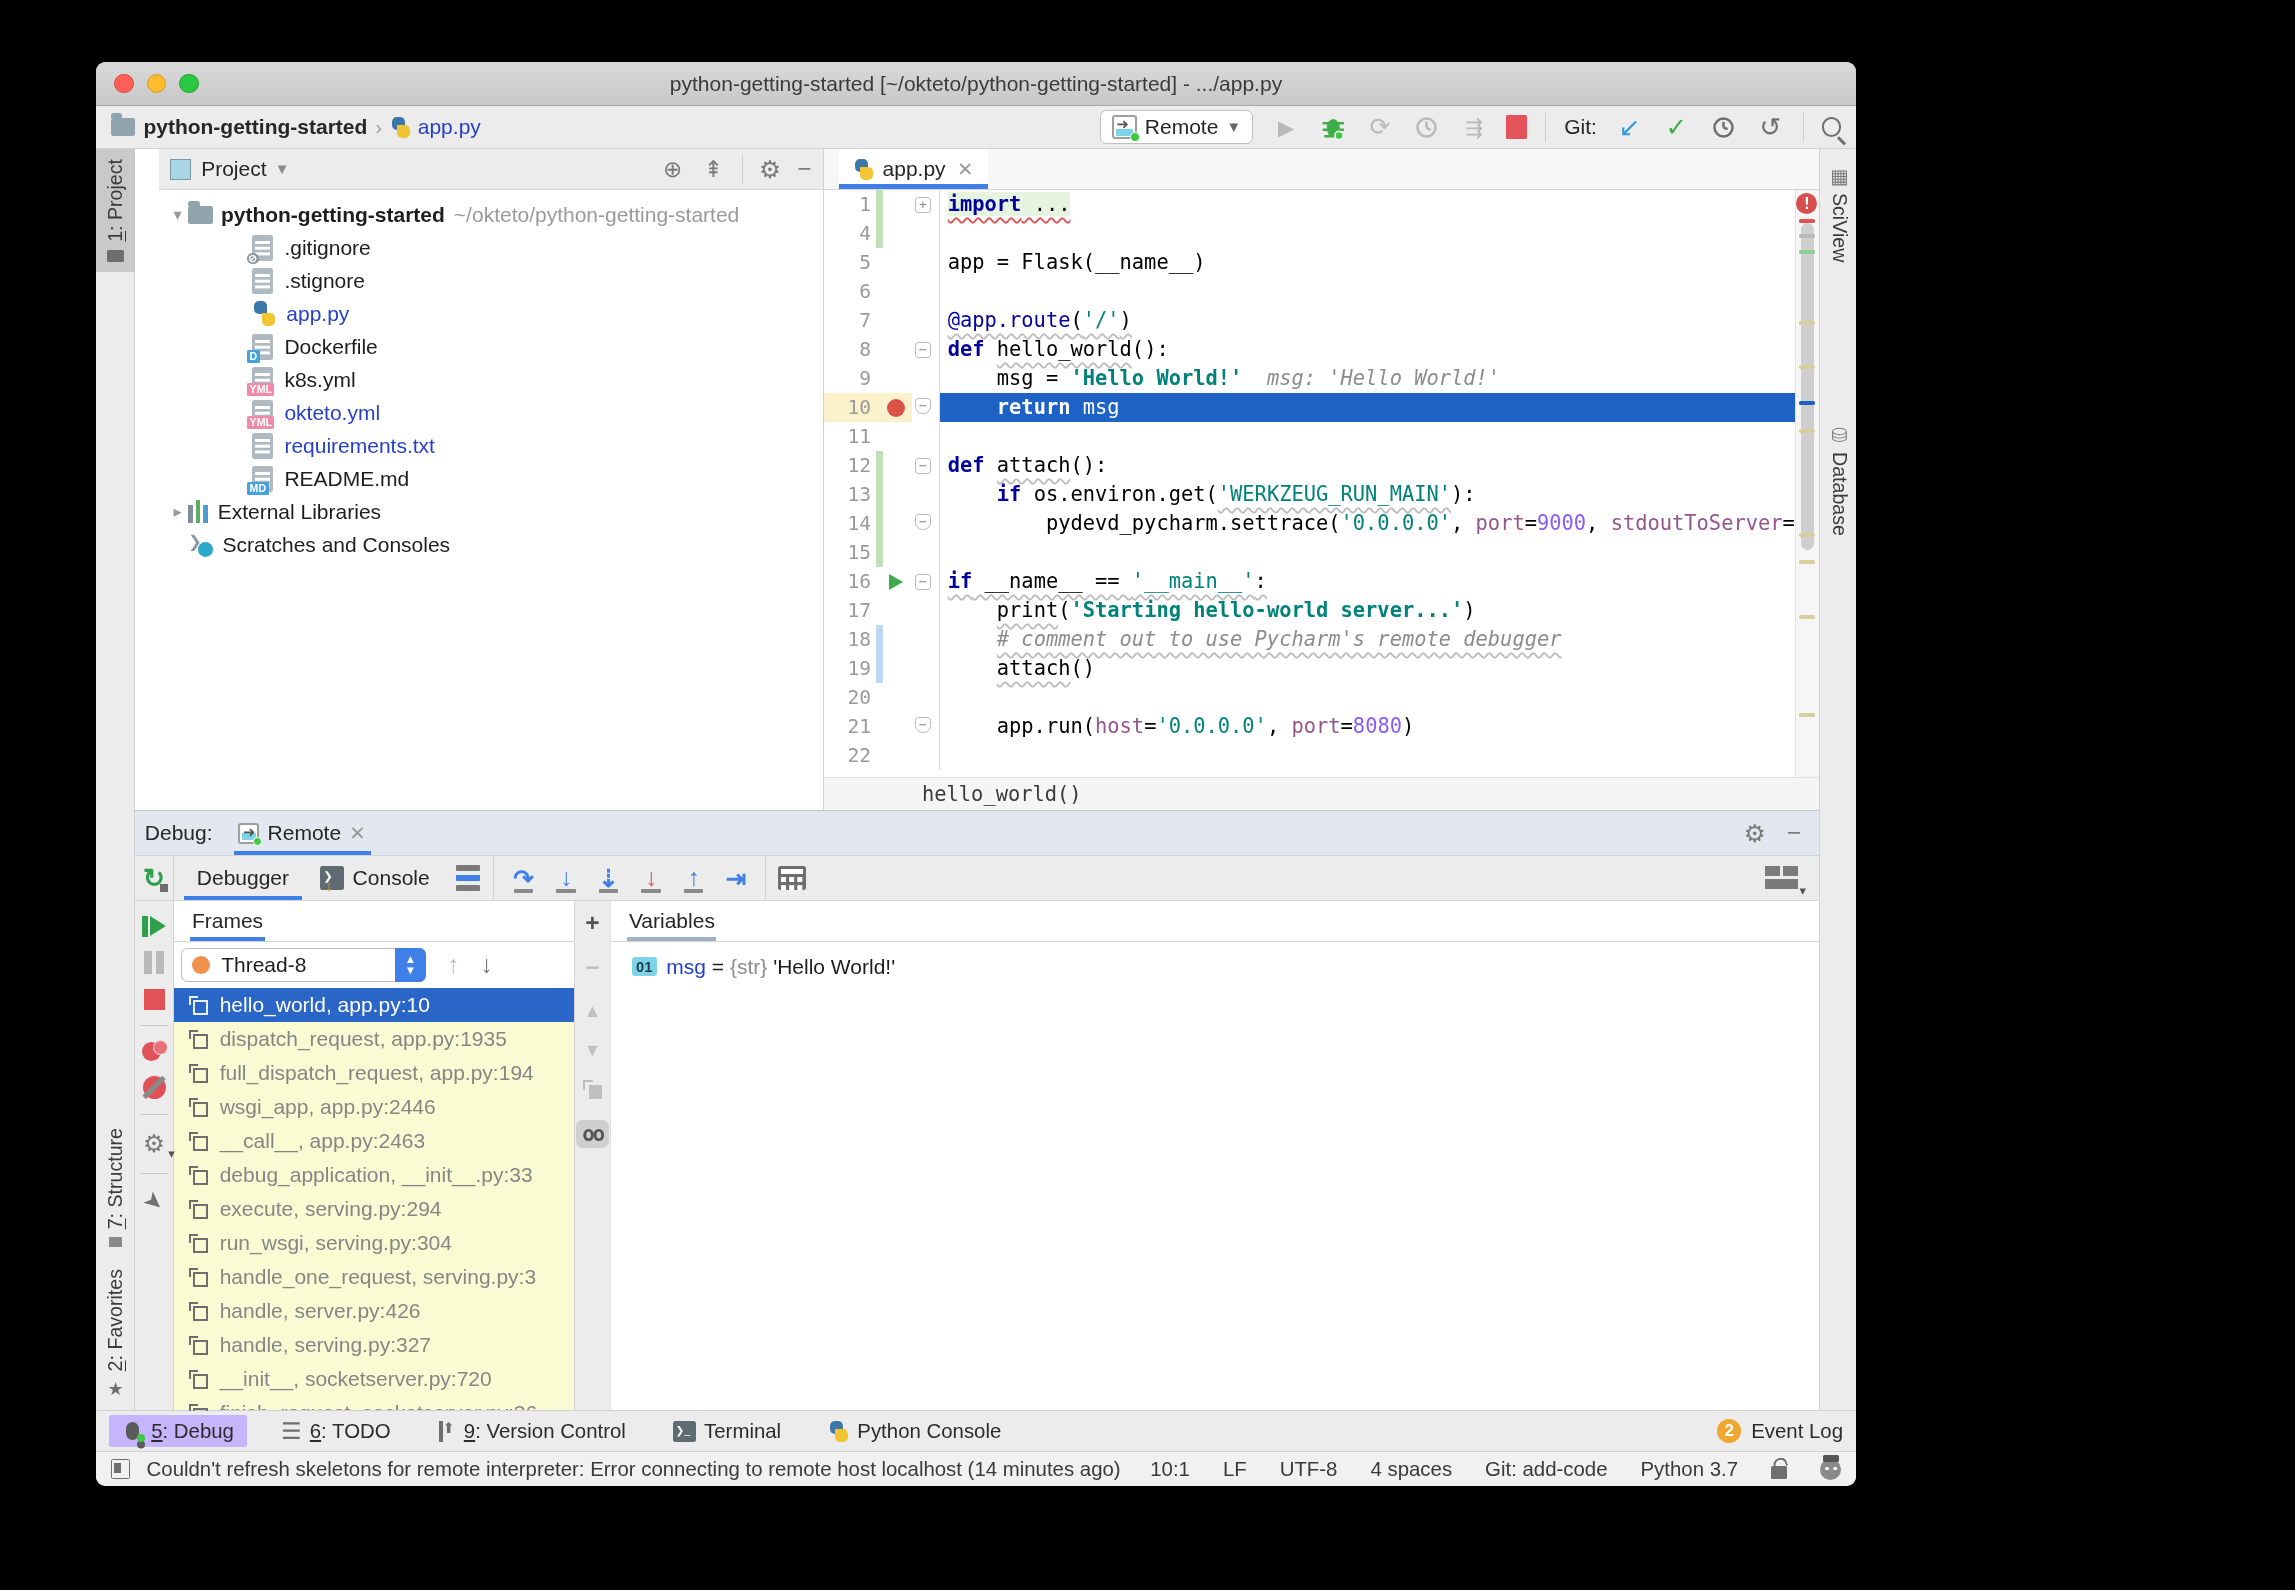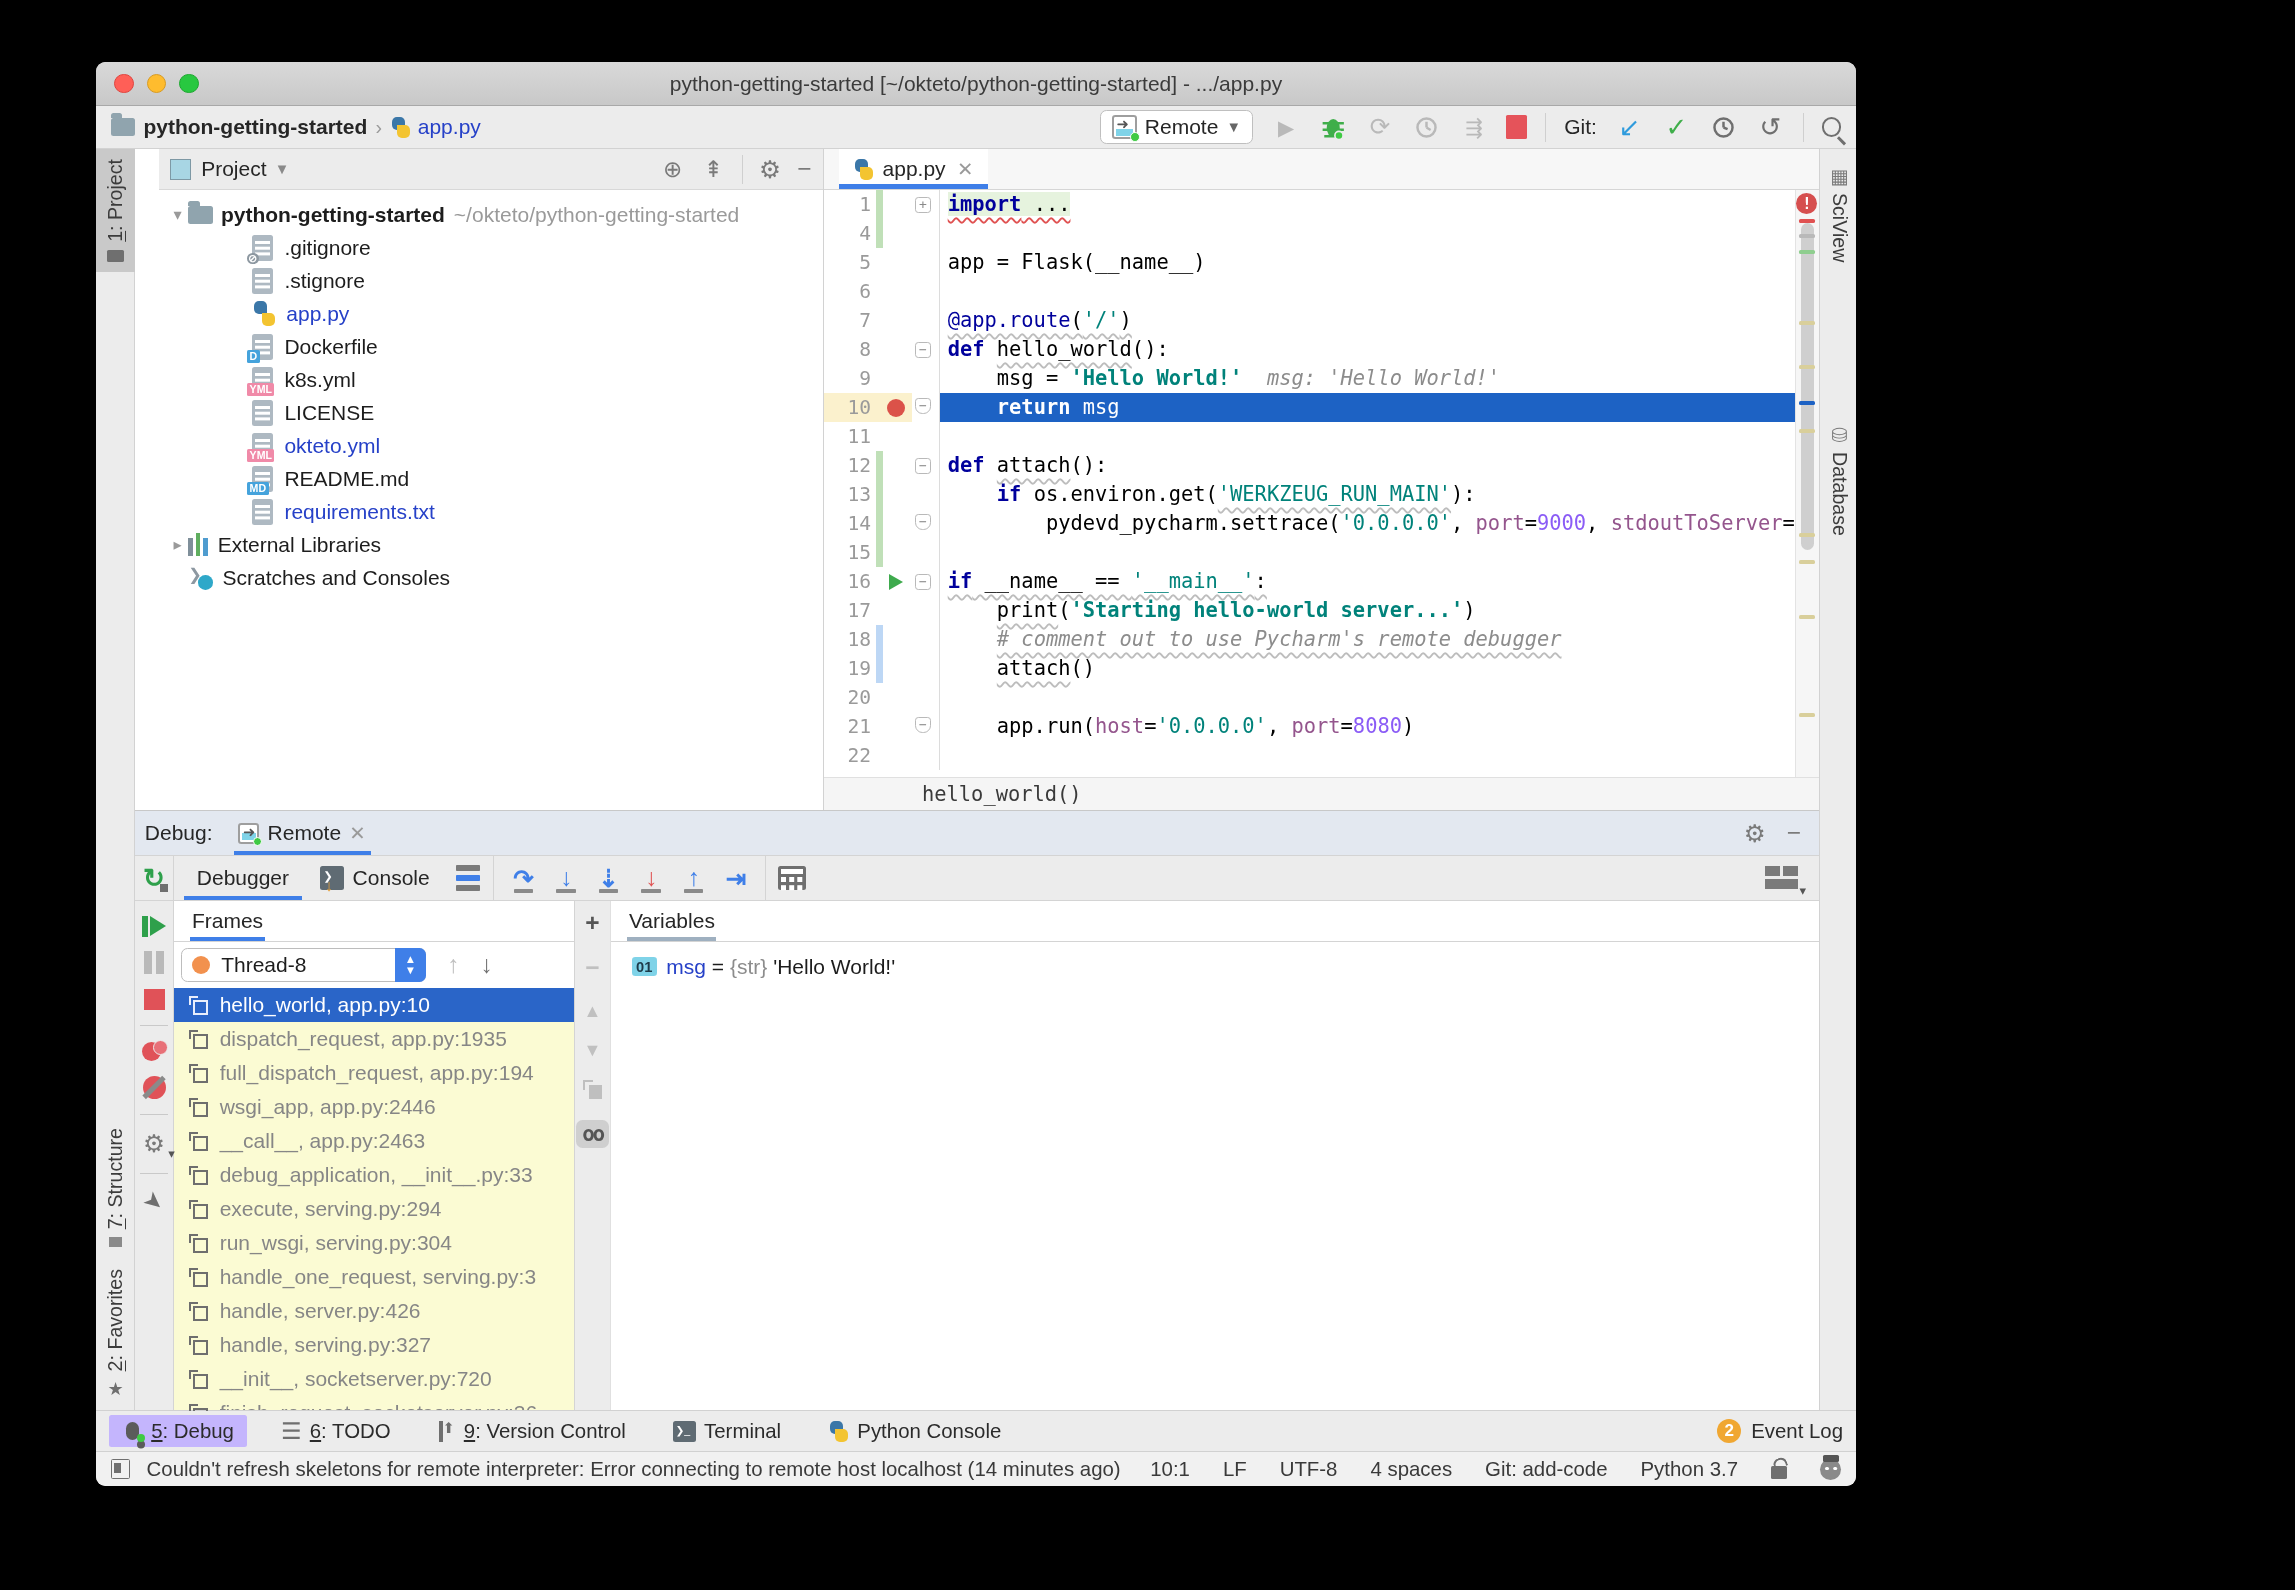--- a/index.html
+++ b/index.html
@@ -372,41 +372,36 @@
               </div>
               <div class="trow" style="padding-left: 72px;">
                 <span class="chev"></span>
                 <span class="fic">
                   <span class="fbadge b-yaml">YML</span>
                 </span>
                 <span>k8s.yml</span>
               </div>
               <div class="trow" style="padding-left: 72px;">
                 <span class="chev"></span>
-                <span class="fic"></span>
-                <span>LICENSE</span>
-              </div>
-              <div class="trow" style="padding-left: 72px;">
-                <span class="chev"></span>
                 <span class="fic">
                   <span class="fbadge b-yaml">YML</span>
                 </span>
                 <span style="color: rgb(38, 65, 200);">okteto.yml</span>
               </div>
               <div class="trow" style="padding-left: 72px;">
                 <span class="chev"></span>
+                <span class="fic"></span>
+                <span style="color: rgb(38, 65, 200);">requirements.txt</span>
+              </div>
+              <div class="trow" style="padding-left: 72px;">
+                <span class="chev"></span>
                 <span class="fic">
                   <span class="fbadge b-md">MD</span>
                 </span>
                 <span>README.md</span>
-              </div>
-              <div class="trow" style="padding-left: 72px;">
-                <span class="chev"></span>
-                <span class="fic"></span>
-                <span style="color: rgb(38, 65, 200);">requirements.txt</span>
               </div>
               <div class="trow" style="padding-left: 8.2px;">
                 <span class="chev">▸</span>
                 <span class="libsic">
                   <i></i>
                   <i></i>
                   <i></i>
                 </span>
                 <span>External Libraries</span>
               </div>

